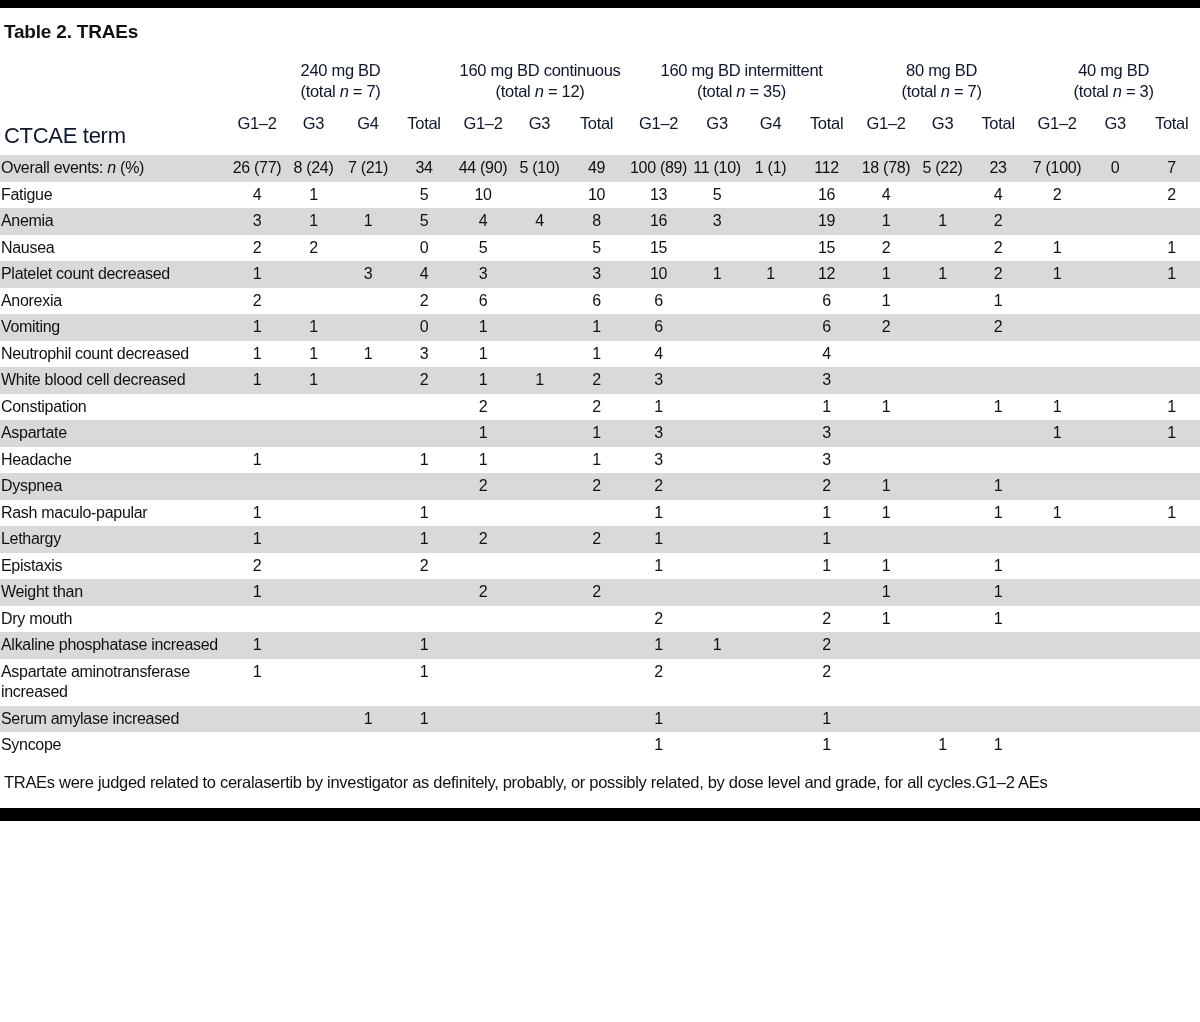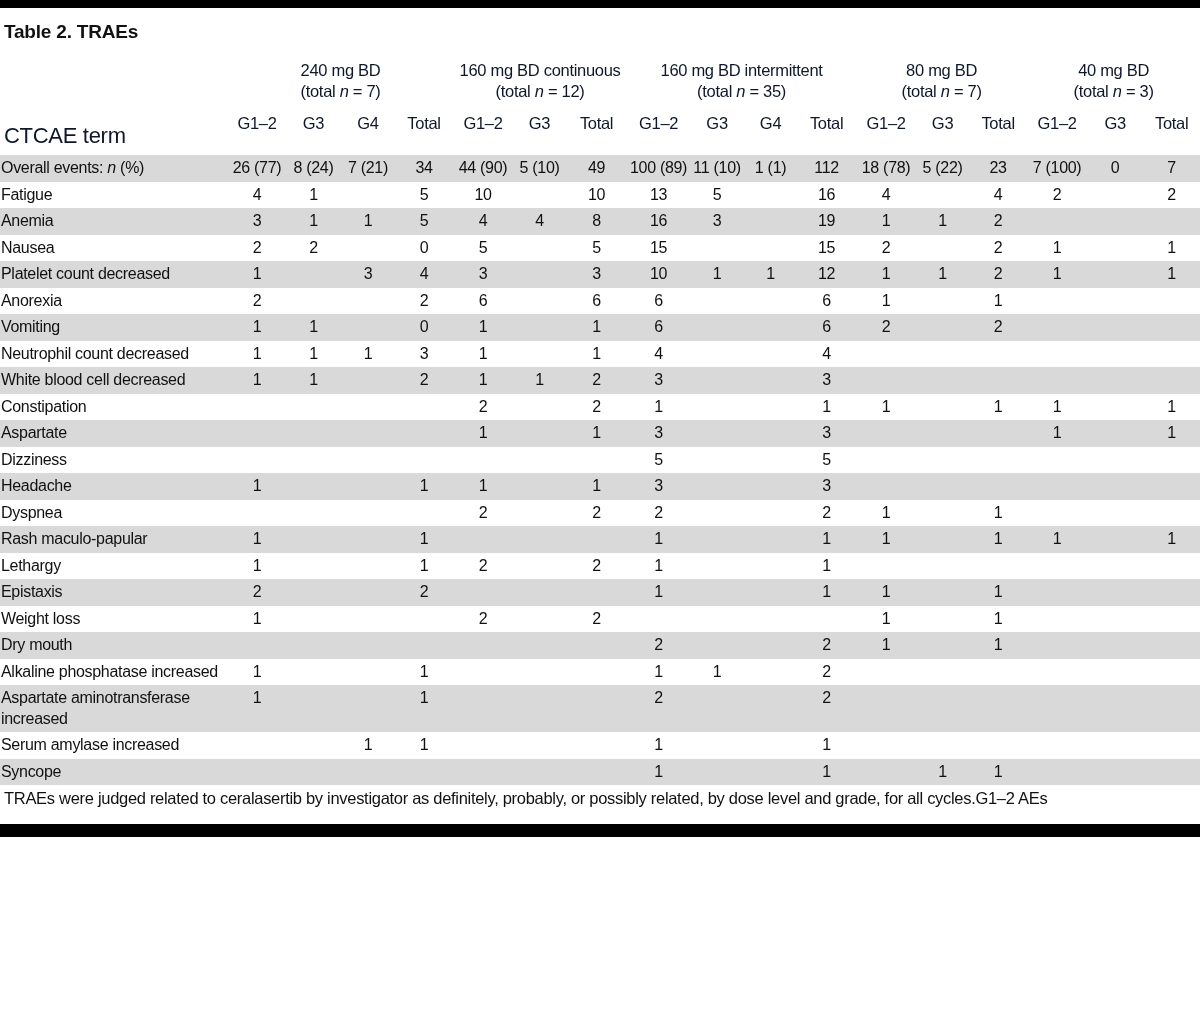--- a/index.html
+++ b/index.html
@@ -12,21 +12,21 @@
   table.traes{table-layout:fixed;border-collapse:collapse;width:1200px;margin-top:15px;
               letter-spacing:-0.3px;}
   thead th{font-weight:normal;color:#0f172a;vertical-align:bottom;}
   th.group{font-size:16.5px;text-align:center;padding:2px 0 3px;line-height:21px;}
   th.colhead{font-size:16.5px;text-align:center;padding:9px 0 22px;}
   th.termhead{font-size:22px;text-align:left;padding:9px 0 6px 4px;}
   tbody td{font-size:16px;text-align:center;padding:3px 1px;line-height:20.5px;
            vertical-align:top;}
   tbody td.term{text-align:left;padding-right:2px;}
   tbody tr:nth-child(odd){background:#d9d9d9;}
-  .footnote{margin:0 0 0 4px;font-size:16.5px;line-height:27px;letter-spacing:-0.3px;
+  .footnote{margin:10px 0 0 4px;font-size:16.5px;line-height:27px;letter-spacing:-0.3px;
             white-space:nowrap;}
   i{font-style:italic;}
 </style>
 </head>
 <body>
 
 <div class="page">
   <div class="rule top"></div>
   <div class="title">Table 2. TRAEs</div>
 
@@ -311,40 +311,20 @@
           <td></td>
           <td>3</td>
           <td></td>
           <td></td>
           <td></td>
           <td>1</td>
           <td></td>
           <td>1</td>
         </tr>
         <tr>
-          <td class="term">Dizziness</td>
-          <td></td>
-          <td></td>
-          <td></td>
-          <td></td>
-          <td></td>
-          <td></td>
-          <td></td>
-          <td>5</td>
-          <td></td>
-          <td></td>
-          <td>5</td>
-          <td></td>
-          <td></td>
-          <td></td>
-          <td></td>
-          <td></td>
-          <td></td>
-        </tr>
-        <tr>
           <td class="term">Headache</td>
           <td>1</td>
           <td></td>
           <td></td>
           <td>1</td>
           <td>1</td>
           <td></td>
           <td>1</td>
           <td>3</td>
           <td></td>
@@ -431,21 +411,21 @@
           <td></td>
           <td>1</td>
           <td>1</td>
           <td></td>
           <td>1</td>
           <td></td>
           <td></td>
           <td></td>
         </tr>
         <tr>
-          <td class="term">Weight loss</td>
+          <td class="term">Weight than</td>
           <td>1</td>
           <td></td>
           <td></td>
           <td></td>
           <td>2</td>
           <td></td>
           <td>2</td>
           <td></td>
           <td></td>
           <td></td>

